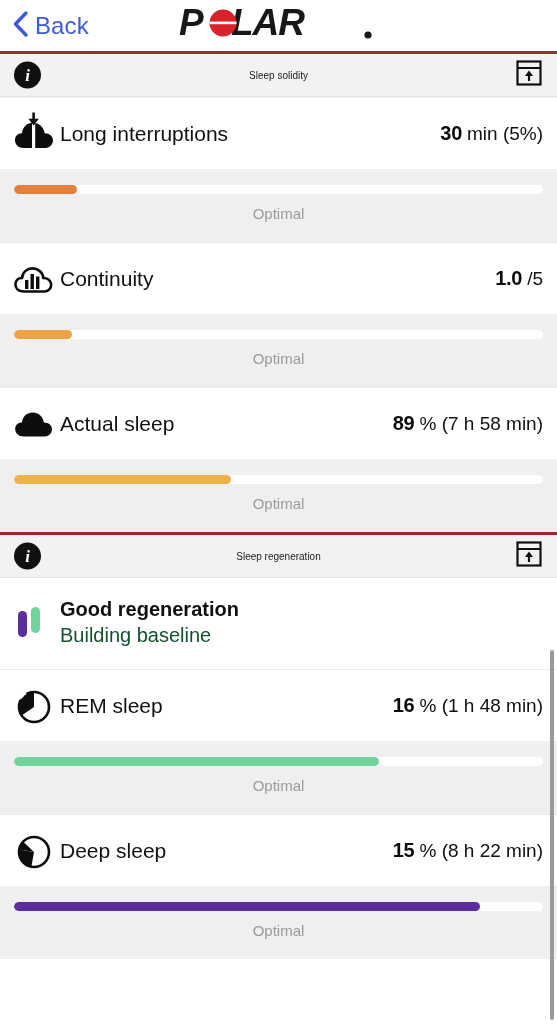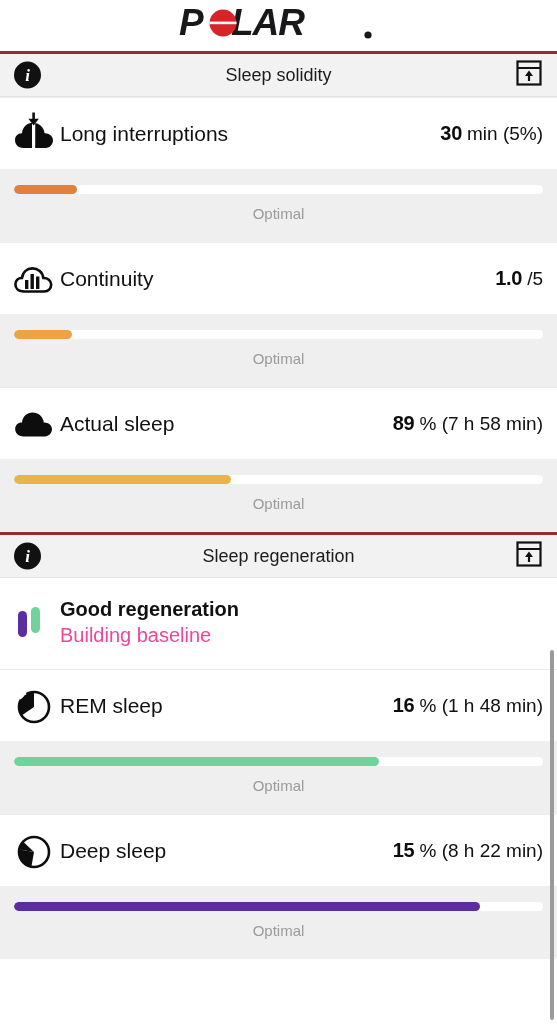--- a/index.html
+++ b/index.html
@@ -50,21 +50,21 @@
   .section-head{
     position:relative;
     height:43px;
     background:#f2f2f2;
     display:flex;
     align-items:center;
     justify-content:center;
     border-bottom:1px solid #e3e3e3;
   }
   .section-title{
-    font-size:18px;
+    font-size:10px;
     color:#1c1c1c;
   }
   .info-icon{
     position:absolute;
     left:14px;
     top:50%;
     transform:translateY(-50%);
     width:27px;height:27px;
     border-radius:50%;
     background:#111111;
@@ -161,21 +161,21 @@
     align-items:center;
   }
   .regen-title{
     font-size:20px;
     font-weight:bold;
     color:#111111;
     line-height:1.3;
   }
   .regen-sub{
     font-size:20px;
-    color:#ec4899;
+    color:#14532d;
     line-height:1.35;
   }
 
   
   .scrollbar{
     position:absolute;
     right:3px;
     top:650px;
     width:4px;
     height:370px;
@@ -183,20 +183,28 @@
     border-radius:2px;
   }
   .app{ position:relative; width:557px; height:1024px; overflow:hidden; }
 </style>
 </head>
 <body>
 
 <div class="app">
 
   <div class="navbar">
+    <div class="back-btn">
+      <span class="back-chevron">
+        <svg width="17" height="28" viewBox="0 0 17 28">
+          <polyline points="14,3 3.5,14 14,25" fill="none" stroke="#3b5bdb" stroke-width="3.4" stroke-linecap="round" stroke-linejoin="round"></polyline>
+        </svg>
+      </span>
+      <span class="back-label">Back</span>
+    </div>
 
     <div class="brand">
       <svg width="200" height="38" viewBox="0 0 200 38">
         <g fill="#18181a" font-family="Liberation Sans, sans-serif" font-weight="bold" font-size="37" font-style="italic" letter-spacing="-1">
           <text x="0" y="30">P</text>
           <text x="52" y="30">LAR</text>
         </g>
         <circle cx="44" cy="18" r="13.5" fill="#d8232a"></circle>
         <rect x="30.5" y="16.6" width="27" height="2.6" fill="#ffffff"></rect>
         <circle cx="189" cy="30" r="3.6" fill="#18181a"></circle>

